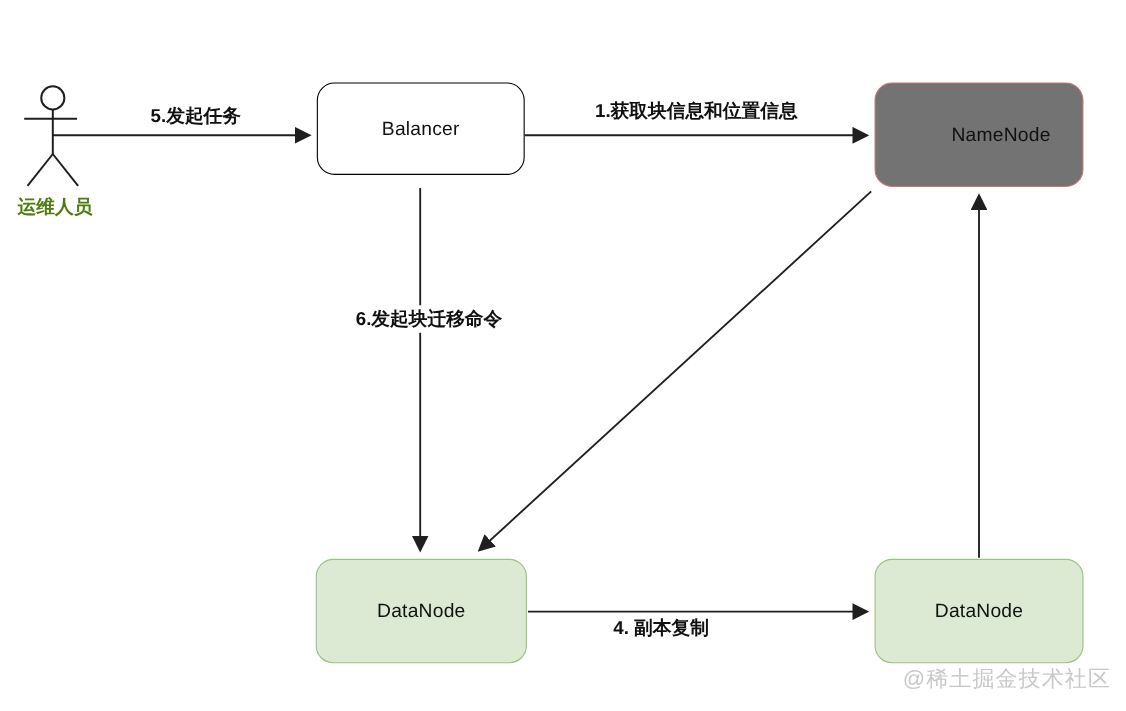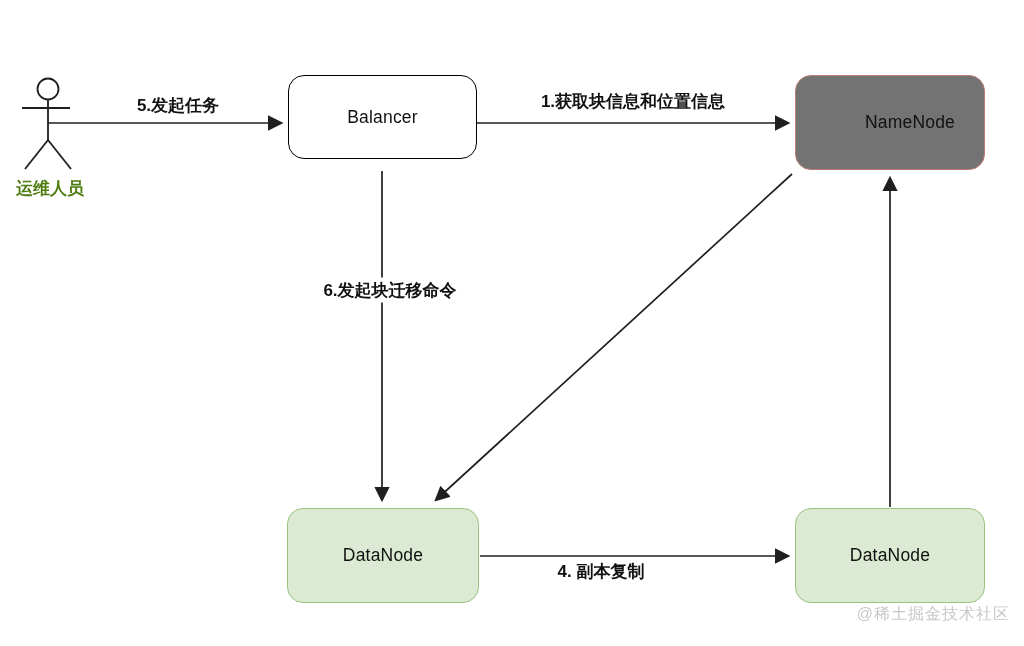--- a/index.html
+++ b/index.html
@@ -54,21 +54,21 @@
     transform: translate(-50%, -50%);
     font-size: 17px;
     font-weight: 700;
     color: #4d7c0f;
     white-space: nowrap;
   }
   .watermark {
     position: absolute;
     right: 14px;
     top: 604px;
-    font-size: 16px;
+    font-size: 20px;
     font-weight: 400;
     color: #c8c8c8;
     letter-spacing: 1px;
     white-space: nowrap;
   }
 </style>
 </head>
 <body>
 
 <div class="canvas">

